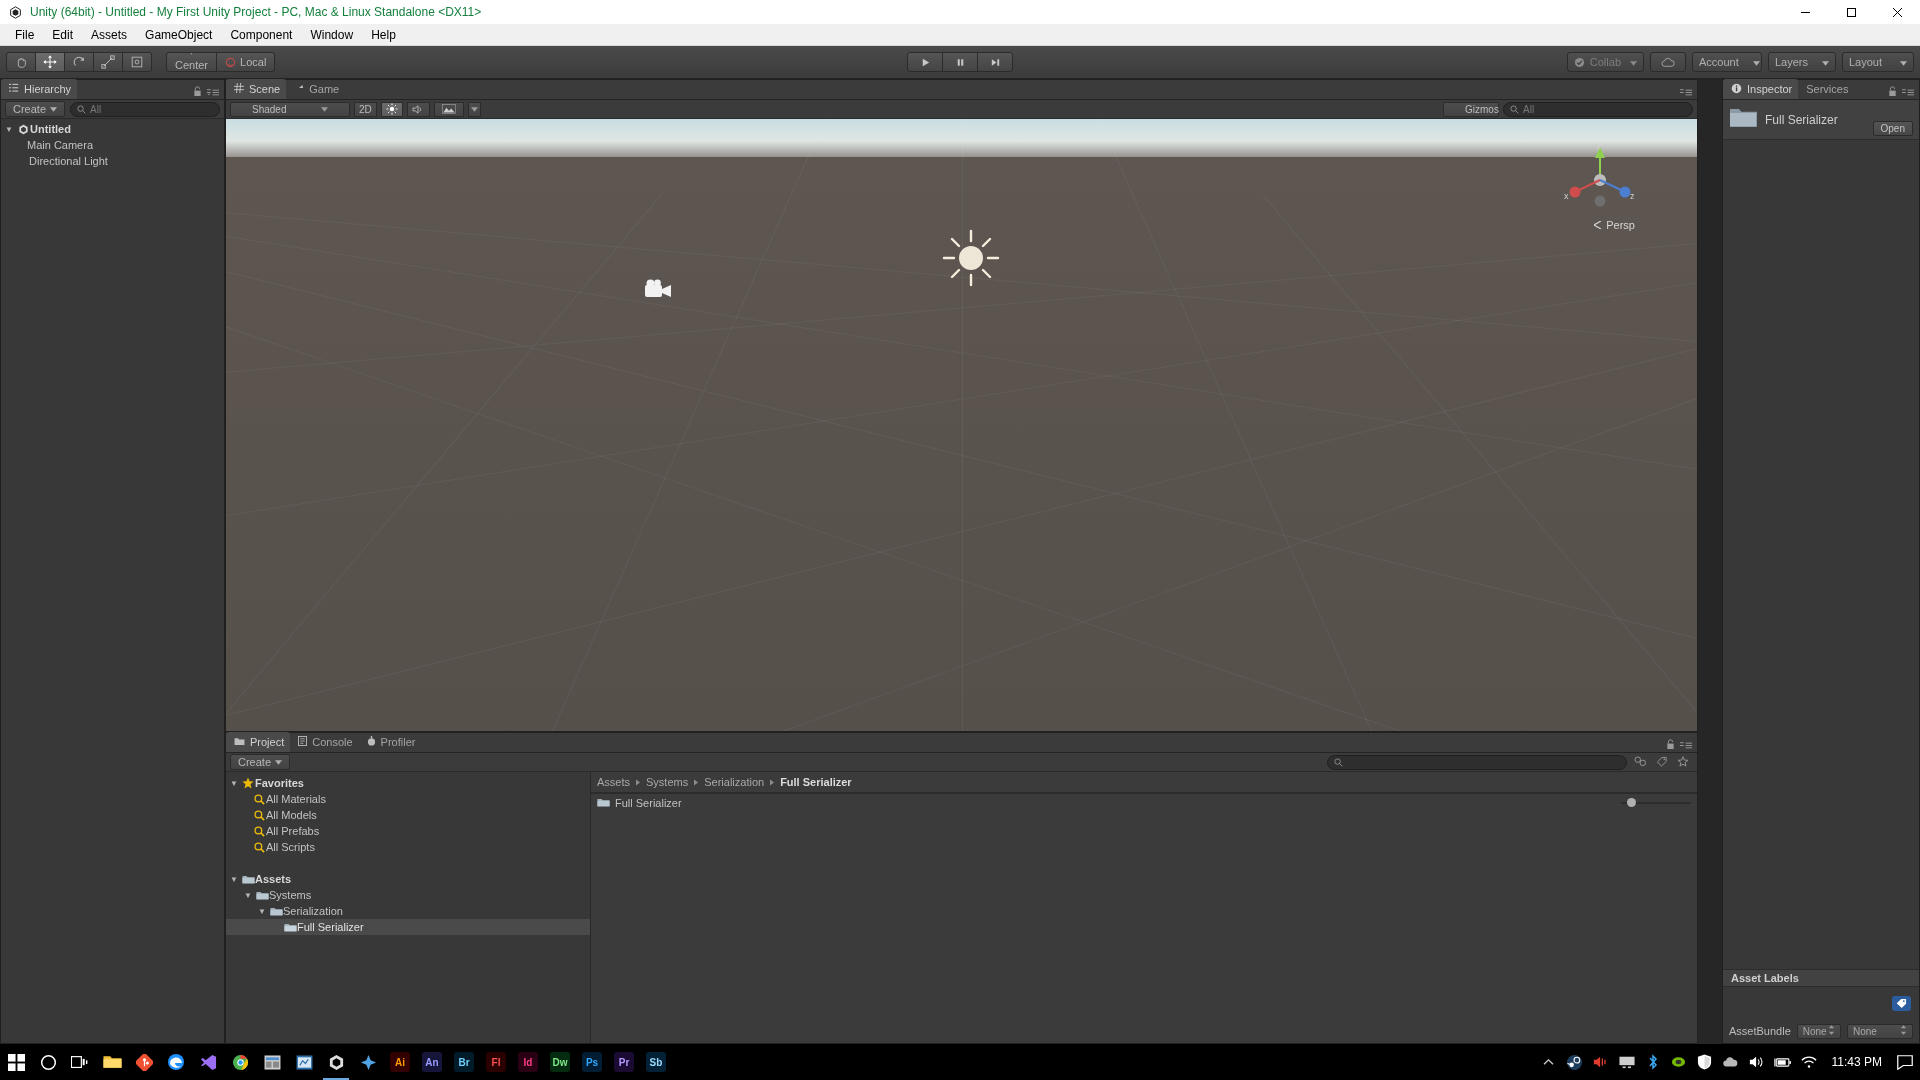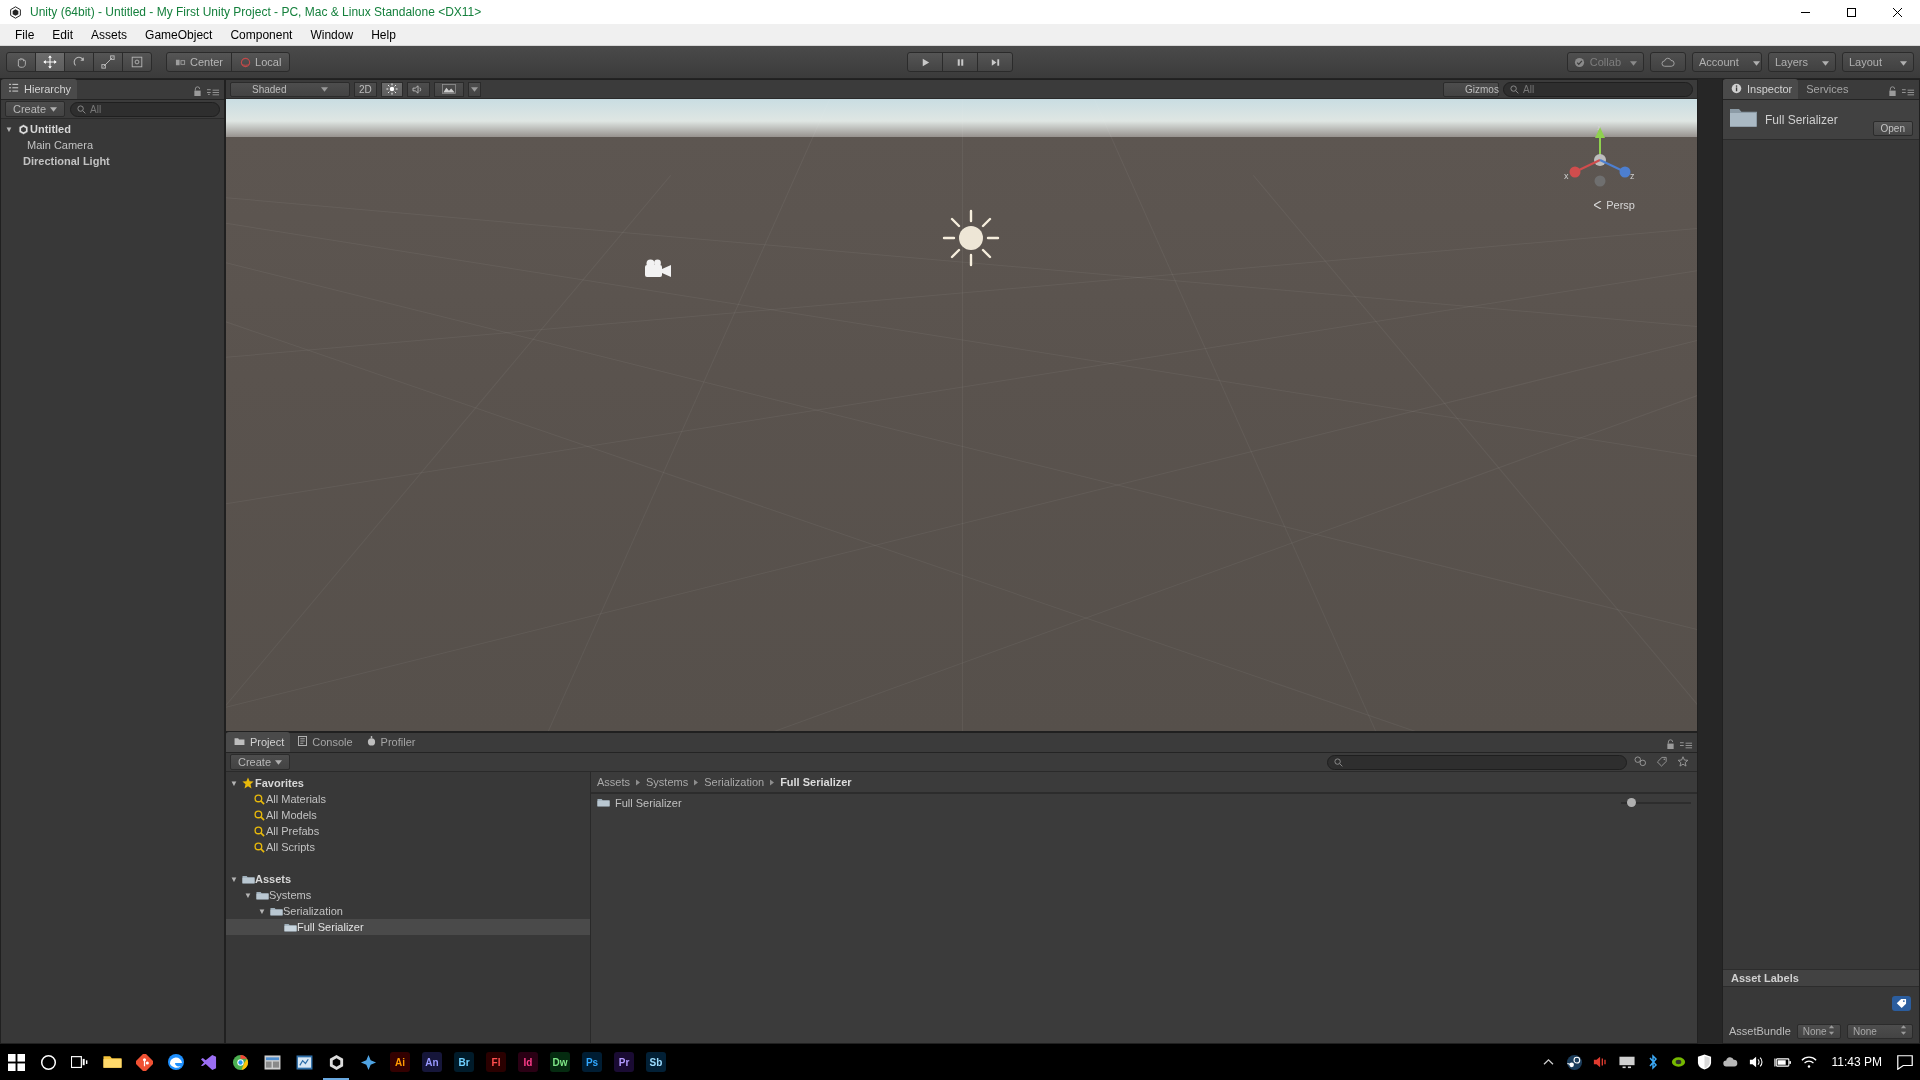--- a/index.html
+++ b/index.html
@@ -39,21 +39,21 @@
     border-bottom:1px solid #232323; display:flex; align-items:center;
     padding: 0 6px; position:relative; flex:0 0 33px;
   }
   .tgroup { display:flex; align-items:center; }
   .tbtn {
     height:20px; min-width:30px; padding:0 6px;
     background: linear-gradient(#555,#444); border:1px solid #2b2b2b;
     display:flex; align-items:center; justify-content:center;
     color:#c4c4c4; font-size:11px; margin-right:-1px;
   }
-  .tbtn.first { border-radius:3px 0 0 3px; }
+  .tbtn.first { border-radius:3px 0 0 3px;flex-direction:column; }
   .tbtn.last { border-radius:0 3px 3px 0; margin-right:0; }
   .tbtn.on { background: linear-gradient(#6c6c6c,#5d5d5d); color:#fff; }
   .sep { width:14px; }
   .pivot-btn { padding:0 8px; gap:4px; }
   .pivot-btn .lbl { font-size:11px; color:#b6b6b6; }
 
   .play-group { position:absolute; left:50%; transform:translateX(-50%); display:flex; }
   .pbtn { width:36px; height:20px; background:linear-gradient(#555,#444); border:1px solid #2b2b2b;
           display:flex; align-items:center; justify-content:center; margin-right:-1px; }
   .pbtn.first{border-radius:3px 0 0 3px;} .pbtn.last{border-radius:0 3px 3px 0; margin-right:0;}
@@ -395,29 +395,56 @@
                 <svg width="11" height="11" viewBox="0 0 16 16">
                     <path d="M8 1 L14 4.5 L14 11.5 L8 15 L2 11.5 L2 4.5 Z" fill="#e0e0e0" stroke="#888" stroke-width="0.6"></path>
                     <path d="M8 4 L11.5 6 L11.5 10 L8 12 L4.5 10 L4.5 6 Z" fill="#3b3b3b"></path>
                   </svg>
               </span>
               <span>Untitled</span>
             </div>
             <div class="trow" style="padding-left:26px;">
               <span>Main Camera</span>
             </div>
-            <div class="trow" style="padding-left:22px;font-weight:bold;">
+            <div class="trow" style="padding-left:28px;">
               <span>Directional Light</span>
             </div>
           </div>
         </div>
       </div>
 
       <div class="col-mid">
         <div class="panel" style="flex:1;">
+          <div class="tabrow">
+            <div class="tab active">
+              <span>
+                <svg width="10" height="10" viewBox="0 0 12 12">
+                    <path d="M4 0 L3 12 M8 0 L7 12 M0 4 L12 4 M0 8 L12 8" stroke="#c6c6c6" stroke-width="1.1"></path>
+                  </svg>
+              </span>
+              <span>Scene</span>
+            </div>
+            <div class="tab">
+              <span>
+                <svg width="10" height="10" viewBox="0 0 12 12">
+                    <path d="M6 1 A5 5 0 106 11 A5 5 0 016 1 Z" fill="#bdbdbd"></path>
+                    <path d="M11 6 L6 6 L10 2.5 Z" fill="#bdbdbd"></path>
+                  </svg>
+              </span>
+              <span>Game</span>
+            </div>
+            <div class="tabrow-right">
+              <span>
+                <svg width="13" height="9" viewBox="0 0 14 9">
+                    <path d="M0 1.5 L4 1.5 M0 4.5 L4 4.5" stroke="#9b9b9b" stroke-width="1"></path>
+                    <path d="M6 2 L13 2 M6 4.5 L13 4.5 M6 7 L13 7" stroke="#9b9b9b" stroke-width="1"></path>
+                  </svg>
+              </span>
+            </div>
+          </div>
 
           <div class="scene-toolbar">
             <div class="sdrop" style="width:120px;">
               <span>Shaded</span>
               <svg width="7" height="5" viewBox="0 0 8 5" style="margin-left:auto">
                   <path d="M0 0 L8 0 L4 5Z" fill="#9a9a9a"></path>
                 </svg>
             </div>
             <div class="sbtn">
               <span>2D</span>

